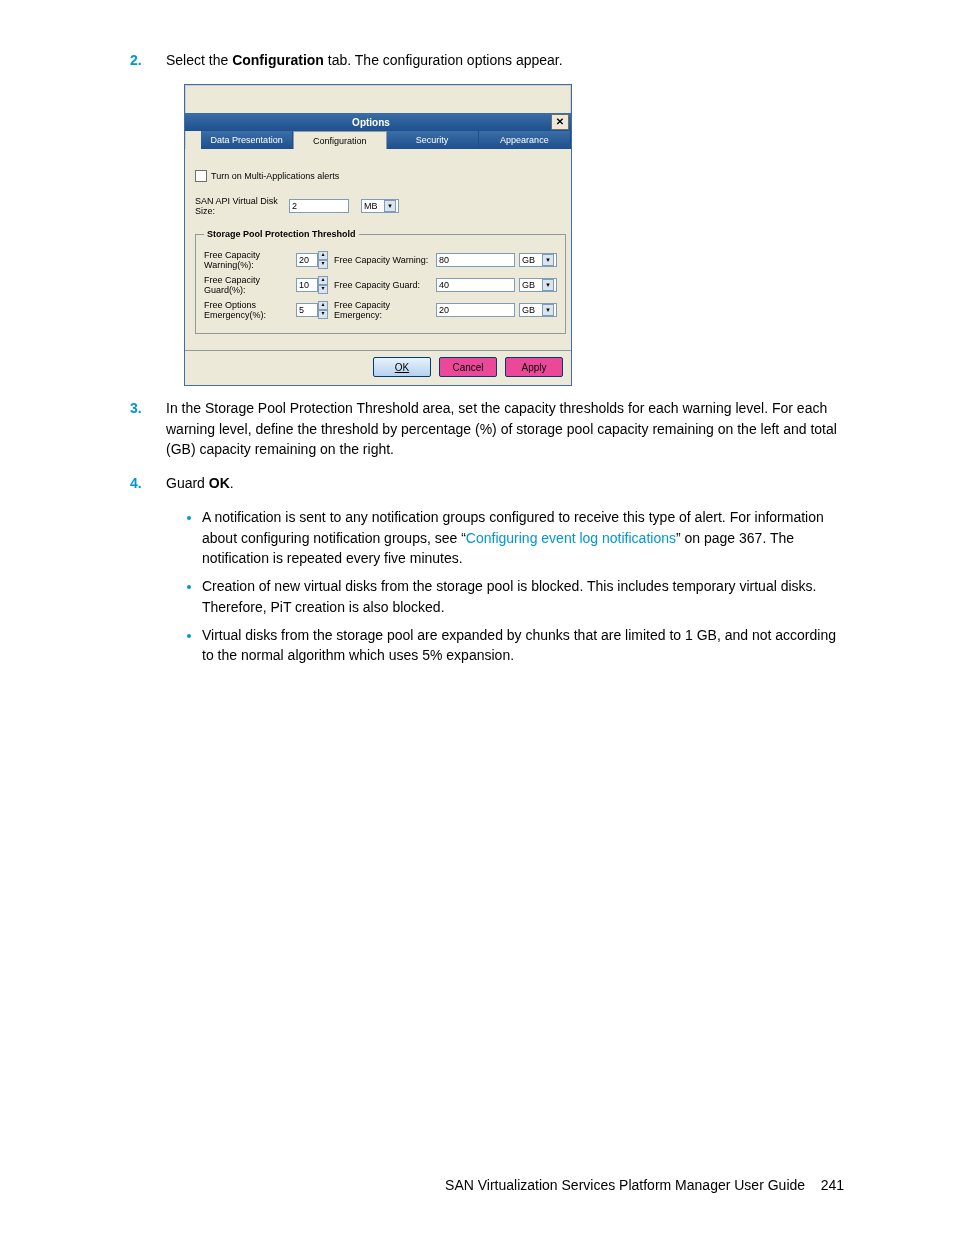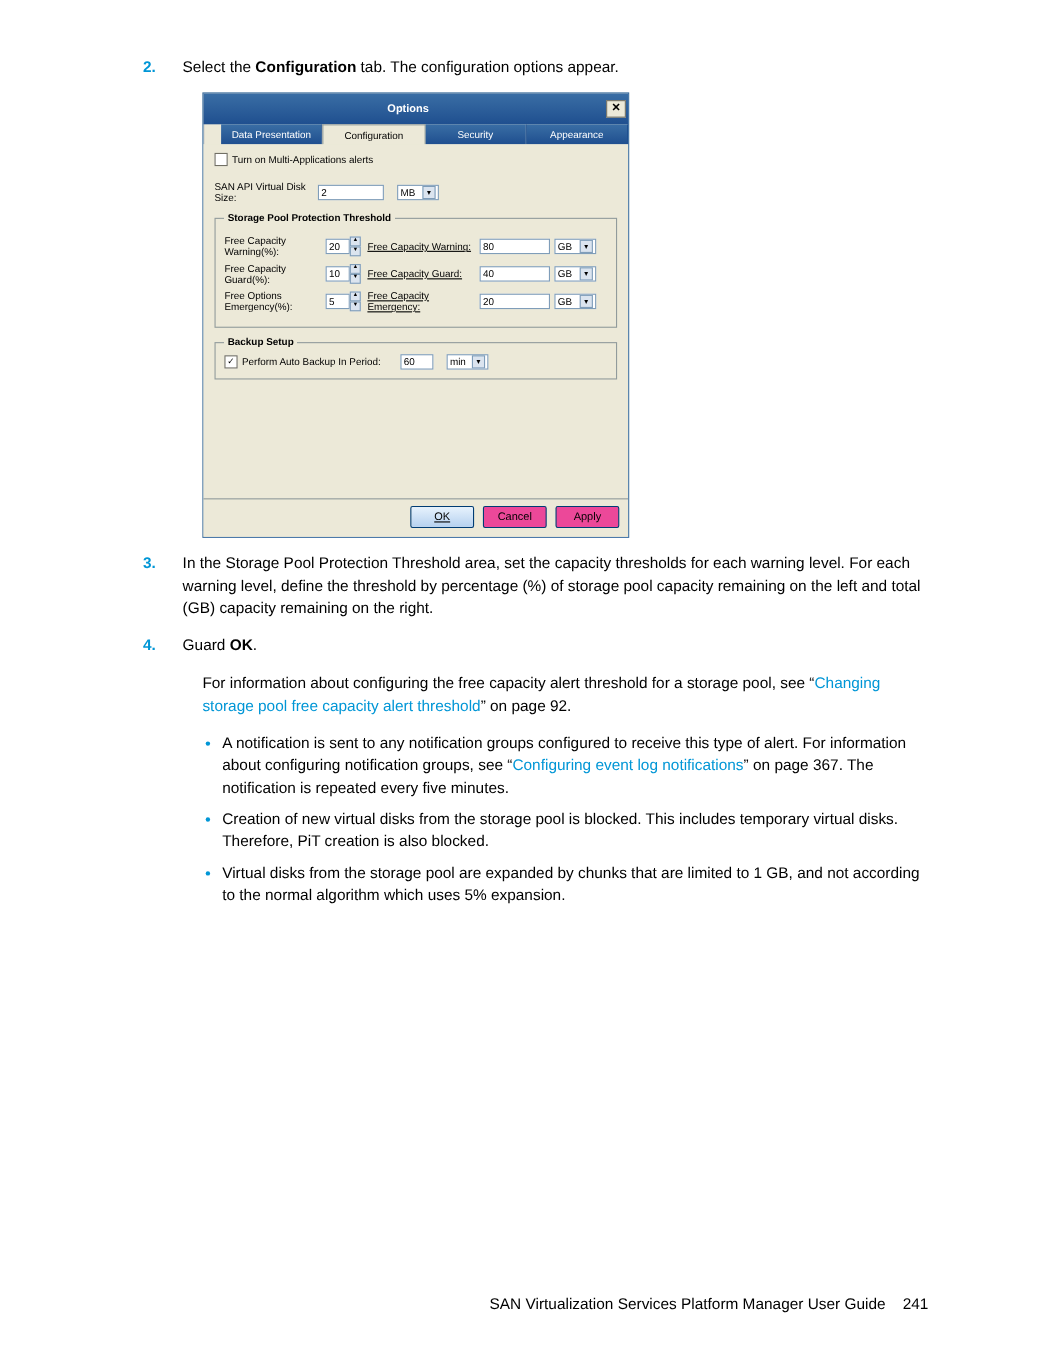--- a/index.html
+++ b/index.html
@@ -57,28 +57,29 @@
   
   .dlg {
     width: 386px;
     border: 1px solid #3a6ea5;
     background: #ece9d8;
     font-family: Tahoma, Arial, sans-serif;
     font-size: 9px;
     box-shadow: 0 0 0 1px #d4d0c8 inset;
   }
   .dlg-title {
-    height: 28px;
+    height: 18px;
     background: linear-gradient(#3a6ea5, #1f4f8f);
     color: #fff;
     display: flex;
     align-items: center;
     padding: 0 2px 0 6px;
     font-size: 10px;
     font-weight: bold;
+    margin-top: 28px;
   }
   .dlg-title-text { flex: 1; text-align: center; }
   .dlg-close {
     width: 16px; height: 14px;
     background: #ece9d8;
     border: 1px solid #716f64;
     color: #000;
     font-size: 10px; font-weight: bold;
     display:flex; align-items:center; justify-content:center;
     line-height: 1;
@@ -87,37 +88,37 @@
   .dlg-tab {
     flex: 1;
     display: flex; align-items: center; justify-content: center;
     background: linear-gradient(#3a6ea5, #1f4f8f);
     color: #fff;
     border-right: 1px solid #1f4f8f;
     font-size: 9px;
   }
   .dlg-tab.active { background: #ece9d8; color: #000; border: 1px solid #919b9c; border-bottom: none; }
   .dlg-body { padding: 8px 10px 8px 10px; background:#ece9d8; }
-  .dlg-row { display: flex; align-items: center; margin: 0 0; gap: 4px; }
+  .dlg-row { display: flex; align-items: center; margin: 13px 0; gap: 4px; }
   .dlg-chk { width: 10px; height: 10px; border: 1px solid #716f64; background:#fff; display:inline-flex; align-items:center; justify-content:center; font-size:8px; line-height:1;}
   .dlg-label { font-size: 9px; color:#000; }
   .dlg-lbl1 { width: 90px; font-size:9px; }
   .dlg-input { border: 1px solid #7f9db9; background:#fff; height: 14px; font-size:9px; padding: 0 2px; box-sizing:border-box; }
   .dlg-input-spin { width: 22px; }
   .spin-btns { width:10px; display:flex; flex-direction:column; }
   .spin-btn { height:7px; border:1px solid #7f9db9; background:#dbe4ef; font-size:6px; line-height:4px; text-align:center; }
   .dlg-select { border:1px solid #7f9db9; background:#fff; height:14px; display:flex; align-items:center; padding:0 2px; font-size:9px; box-sizing:border-box; }
   .dlg-sel-sm{ width:38px; justify-content:space-between;}
   .dlg-sel-arrow{ width:10px; height:10px; background:#dbe4ef; border:1px solid #7f9db9; margin-left:3px; display:flex;align-items:center;justify-content:center; font-size:7px;}
   fieldset.dlg-fs { border:1px solid #919b9c; margin: 8px 0; padding: 6px 8px 8px 8px; }
   fieldset.dlg-fs > legend { font-size:9px; font-weight:bold; padding:0 3px; }
   .thresh-row{ display:flex; align-items:center; margin:5px 0; }
   .thresh-l1{ width:92px; font-size:9px;}
-  .thresh-l2{ width:102px; font-size:9px; margin-left:6px;text-decoration:underline;}
-  .thresh-val{ width:64px; }
+  .thresh-l2{ width:102px; font-size:9px; margin-left:6px;}
+  .thresh-val{ width:79px; }
   .dlg-footer{ display:flex; justify-content:flex-end; gap:8px; padding:6px 8px 8px; border-top:1px solid #919b9c; background:#ece9d8;}
   .dlg-btn{ min-width:56px; height:18px; border:1px solid #003c74; background:#ec4899; color:#000; font-size:10px; display:flex; align-items:center; justify-content:center; border-radius:2px; }
   .dlg-btn.primary{ background:linear-gradient(#e7f2fd,#b6d1ef); }
   .backup-fs { margin-bottom: 100px !important; }
   .u { text-decoration: underline; }
 </style>
 </head>
 <body>
 
 <div class="page">
@@ -201,33 +202,20 @@
             <span class="thresh-l2">Free Capacity Emergency:</span>
             <input class="dlg-input thresh-val" value="20" style="">
             <span style="width:4px;"></span>
             <div class="dlg-select dlg-sel-sm">
                 <span>GB</span>
                 <span class="dlg-sel-arrow">▾</span>
               </div>
           </div>
         </fieldset>
 
-        <fieldset class="dlg-fs backup-fs">
-          <legend>Backup Setup</legend>
-          <div class="dlg-row">
-            <span class="dlg-chk">✓</span>
-            <span class="dlg-label" style="width:140px;">Perform Auto Backup In Period:</span>
-            <input class="dlg-input" style="width: 30px;" value="60">
-            <span style="width:4px;"></span>
-            <div class="dlg-select dlg-sel-sm">
-                <span>min</span>
-                <span class="dlg-sel-arrow">▾</span>
-              </div>
-          </div>
-        </fieldset>
       </div>
       <div class="dlg-footer">
         <div class="dlg-btn primary">
             <span class="u">OK</span>
           </div>
         <div class="dlg-btn">
             <span>Cancel</span>
           </div>
         <div class="dlg-btn">
             <span>Apply</span>
@@ -242,23 +230,20 @@
     <div class="ol-body">In the Storage Pool Protection Threshold area, set the capacity thresholds for each warning level. For each warning level, define the threshold by percentage (%) of storage pool capacity remaining on the left and total (GB) capacity remaining on the right.</div>
   </div>
 
   <div class="ol-item">
     <div class="ol-num">4.</div>
     <div class="ol-body">
       <span>Guard </span><span class="bold">OK</span><span>.</span>
     </div>
   </div>
 
-  <p class="para">
-    <span>For information about configuring the free capacity alert threshold for a storage pool, see “</span><span class="link">Changing storage pool free capacity alert threshold</span><span>” on page 92.</span>
-  </p>
 
 
   <ul class="bullets">
     <li>
       <span>A notification is sent to any notification groups configured to receive this type of alert. For information about configuring notification groups, see “</span><span class="link">Configuring event log notifications</span><span>” on page 367. The notification is repeated every five minutes.</span>
     </li>
     <li>Creation of new virtual disks from the storage pool is blocked. This includes temporary virtual disks. Therefore, PiT creation is also blocked.</li>
     <li>Virtual disks from the storage pool are expanded by chunks that are limited to 1 GB, and not according to the normal algorithm which uses 5% expansion.</li>
   </ul>
 

